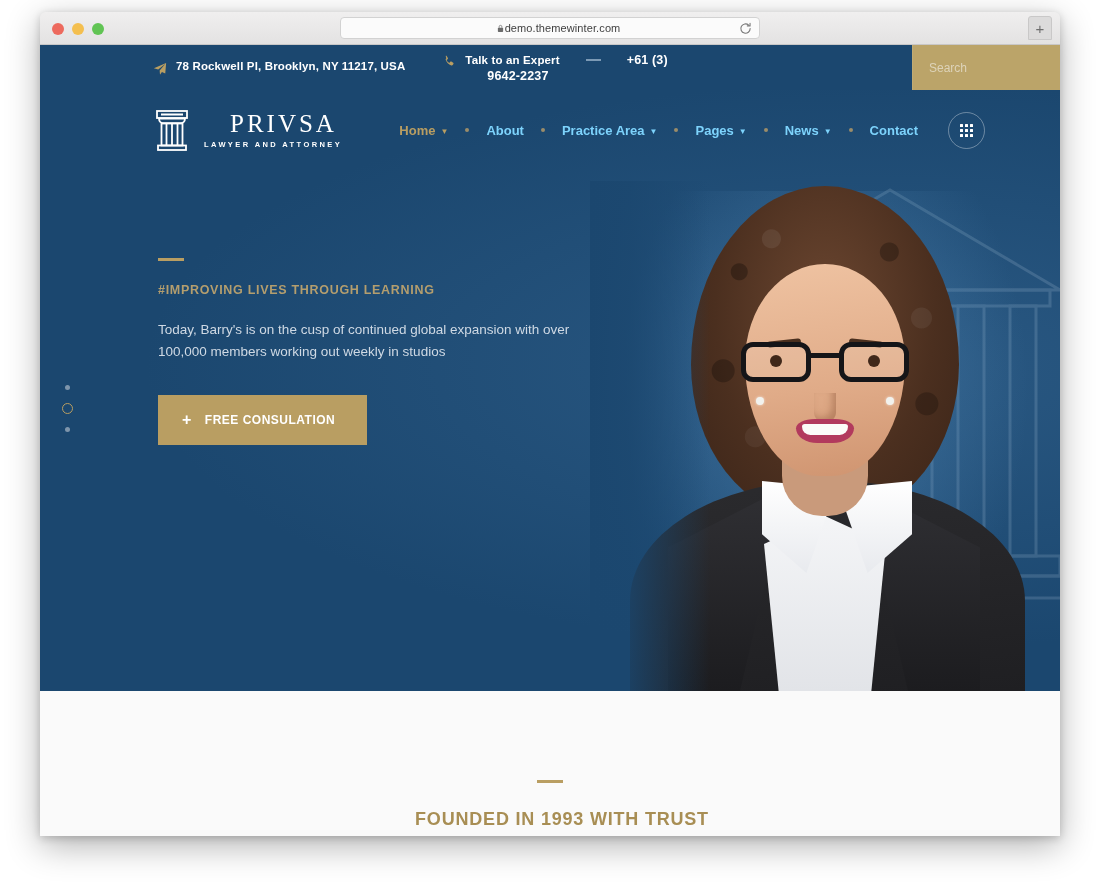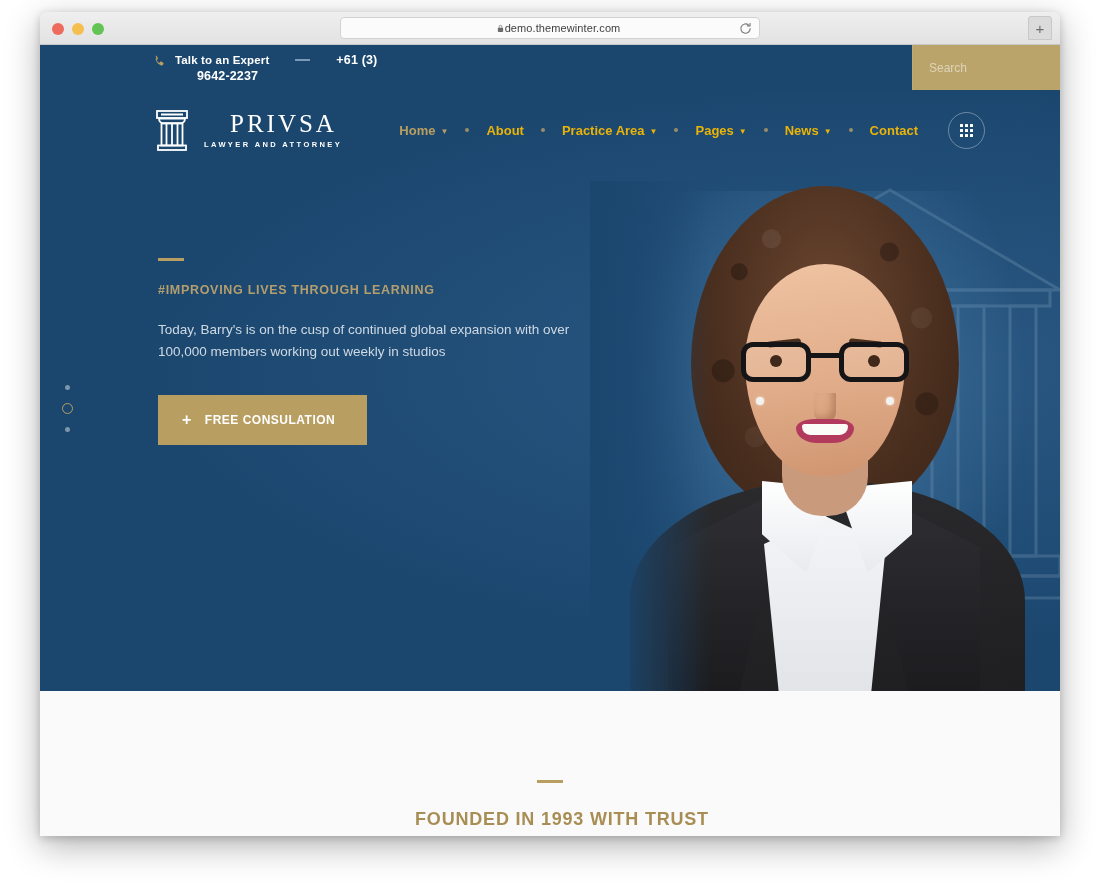--- a/index.html
+++ b/index.html
@@ -487,21 +487,21 @@
     margin-top: 5px;
   }
 
   .nav {
     margin-left: auto;
     display: flex;
     align-items: center;
     gap: 0;
   }
   .nav-item {
-    color: #eab308;
+    color: #7dd3fc;
     font-size: 13px;
     font-weight: bold;
     display: flex;
     align-items: center;
     gap: 5px;
     cursor: pointer;
     white-space: nowrap;
   }
   .nav-item.active { color: #b99e62; }
   .nav-sep {
@@ -585,20 +585,26 @@
     </div>
 
     <div class="newtab-btn">+</div>
   </div>
 
   <div class="viewport">
 
     <div class="topbar">
       <div class="topbar-inner">
 
+        <div class="topbar-item">
+          <svg class="topbar-icon" width="14" height="14" viewBox="0 0 16 16">
+            <path d="M15 1.2 1 7.1l5 1.6L14.2 2 7.6 9.6l.4 5 2.2-3.3L14 13z" fill="#b99e62"></path>
+          </svg>
+          <span>78 Rockwell Pl, Brooklyn, NY 11217, USA</span>
+        </div>
 
         <div class="topbar-item contact-block">
           <svg class="topbar-icon" width="13" height="13" viewBox="0 0 16 16">
             <path d="M3.3 1.2c.5-.3 1.1-.1 1.4.4l1.3 2.2c.3.5.2 1.1-.3 1.4l-.9.6c-.2.2-.3.5-.2.8.5 1.3 1.6 2.4 2.9 2.9.3.1.6 0 .8-.2l.6-.9c.3-.5.9-.6 1.4-.3l2.2 1.3c.5.3.7.9.4 1.4l-.7 1.2c-.4.7-1.2 1-2 .8C6.9 11.7 4.3 9.1 3.3 5.9c-.2-.8.1-1.6.8-2z" fill="#b99e62"></path>
           </svg>
           <div>
             <div class="contact-row">
               <span class="contact-label">Talk to an Expert</span>
               <span class="contact-dash"></span>
               <span class="contact-phone-1">+61 (3)</span>

